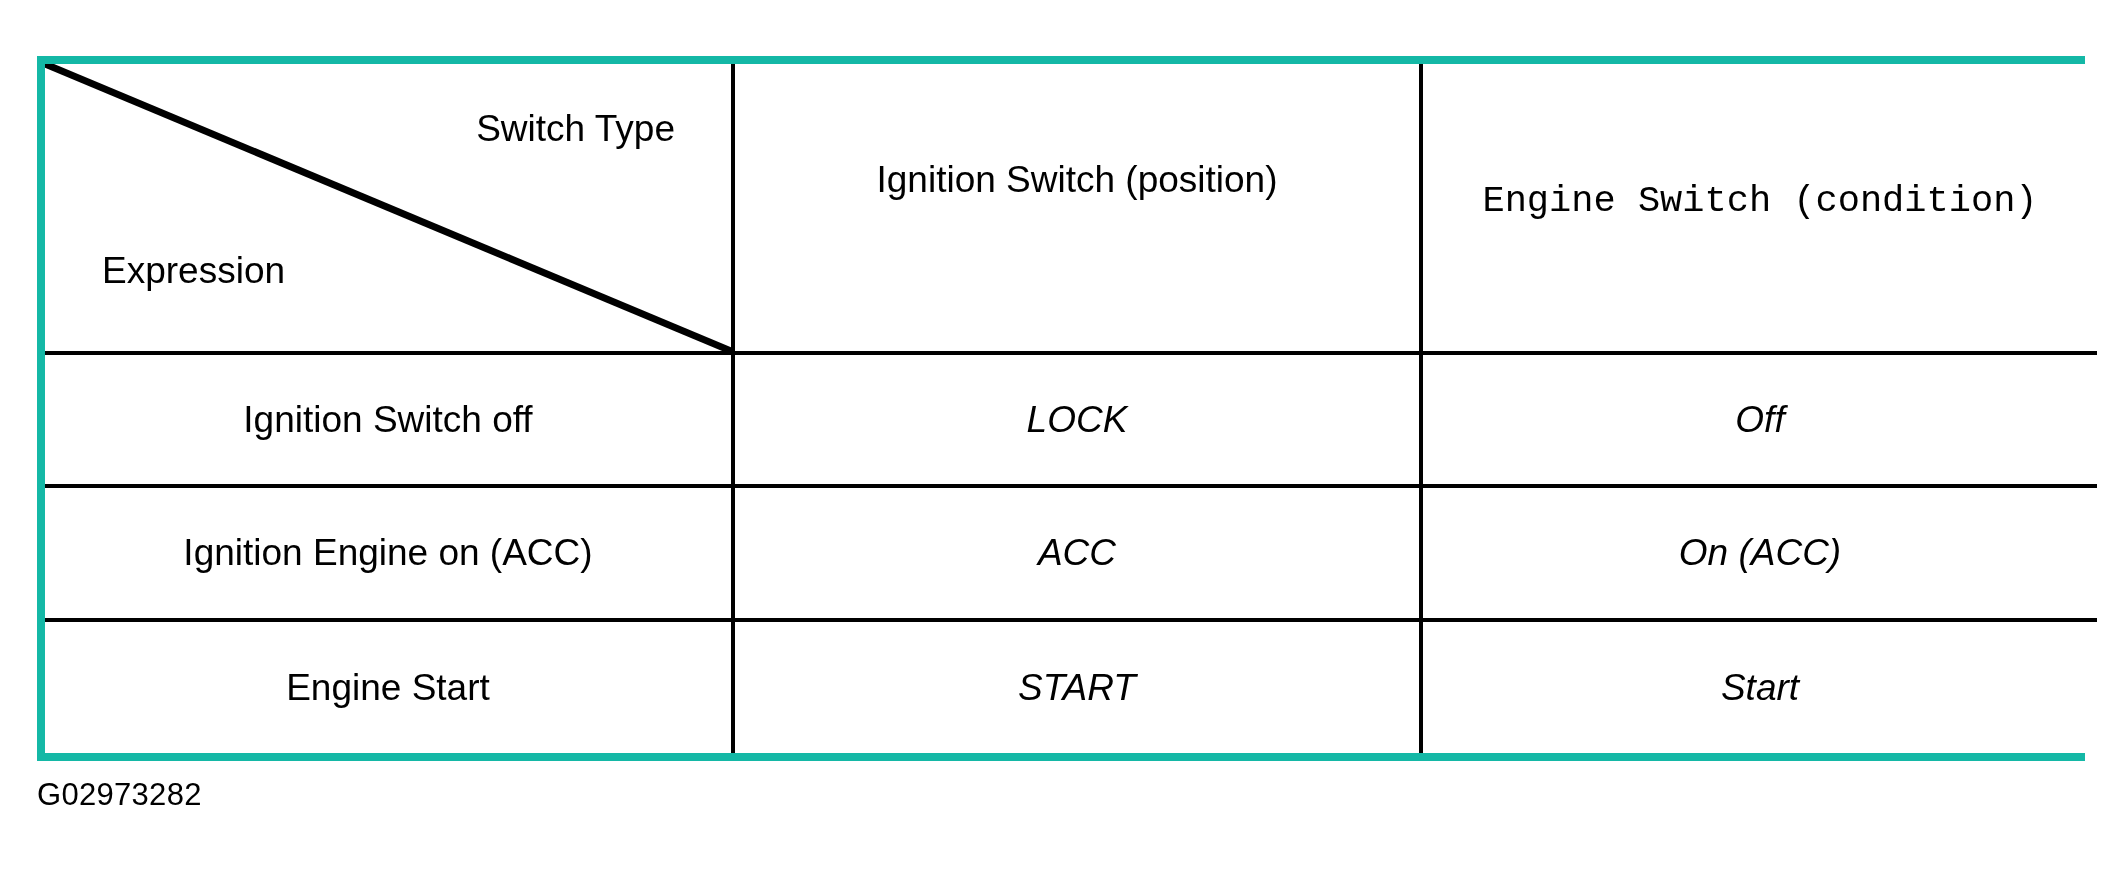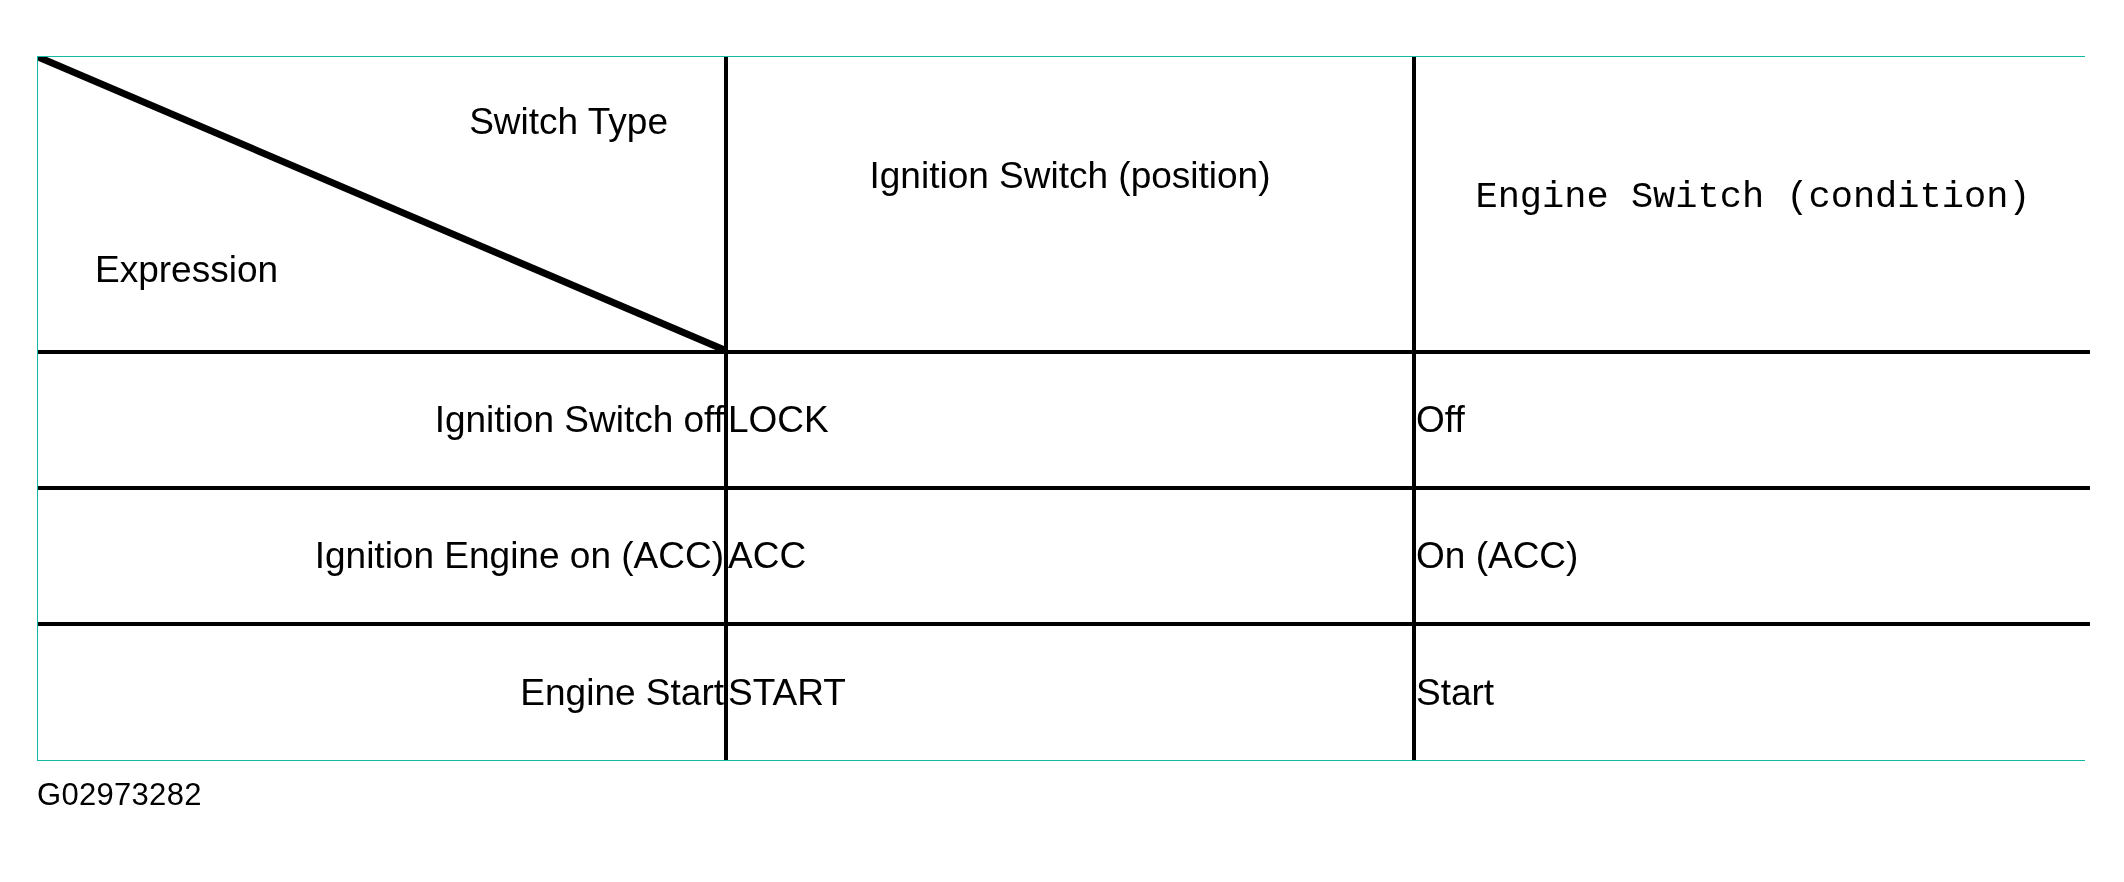--- a/index.html
+++ b/index.html
@@ -23,21 +23,21 @@
     background: #ffffff;
   }
 
   
   .table-wrap {
     position: absolute;
     left: 37px;
     top: 56px;
     width: 2048px;
     height: 705px;
-    border: 1px solid #14b8a6;
+    border: 8px solid #14b8a6;
     box-sizing: border-box;
     background: #ffffff;
   }
 
   table.spec {
     border-collapse: collapse;
     table-layout: fixed;
     width: 100%;
     height: 100%;
   }
@@ -96,31 +96,32 @@
     line-height: 1;
     white-space: nowrap;
   }
   .colhead.pos-a { padding-bottom: 55px; }
   .colhead.pos-b { padding-bottom: 12px; font-family: Liberation Mono, monospace; }
 
   
   tr.body-row { height: 114px; }
 
   td.cell-label {
-    text-align: right;
+    text-align: center;
     padding-left: 57px;
     font-size: 37px;
     line-height: 1;
     white-space: nowrap;
   }
   td.cell-value {
-    text-align: left;
+    text-align: center;
     font-size: 37px;
     line-height: 1;
     white-space: nowrap;
+    font-style: italic;
   }
 
   
   .caption {
     position: absolute;
     left: 37px;
     top: 779px;
     font-size: 31px;
     line-height: 1;
     letter-spacing: 0.3px;

